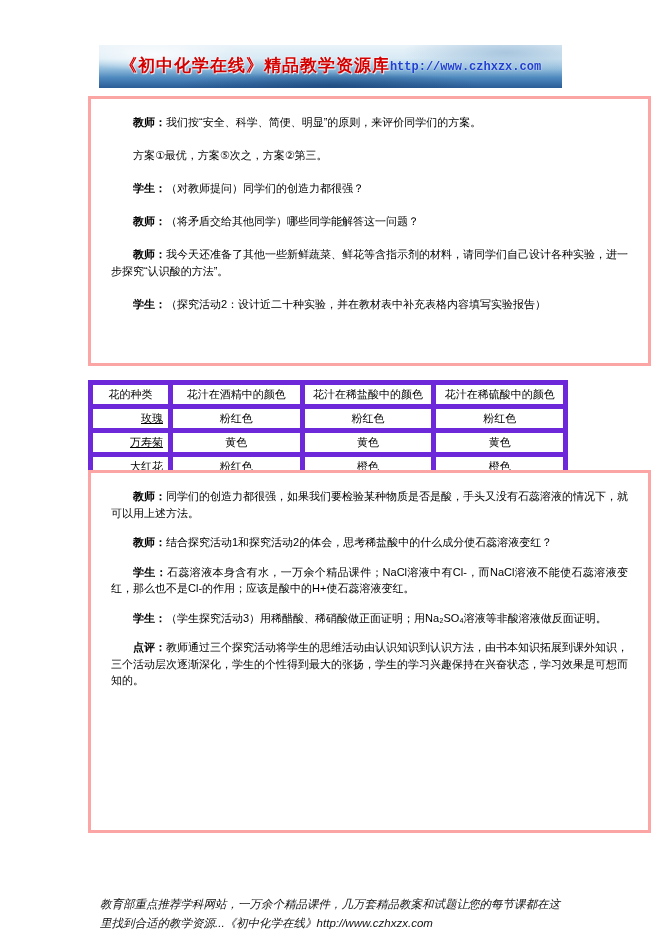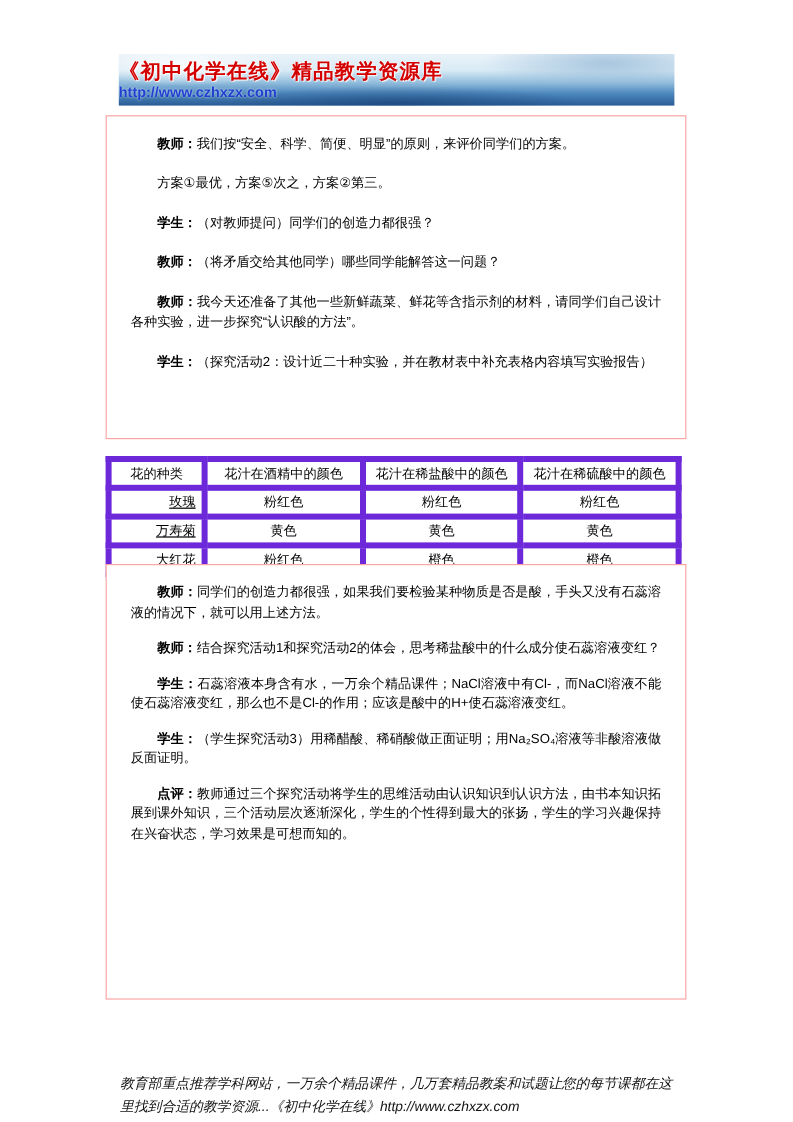--- a/index.html
+++ b/index.html
@@ -7,43 +7,44 @@
   body {
     width:661px; height:935px; position:relative;
     background:#ffffff; color:#000;
     font-family:"Liberation Sans","DejaVu Sans",sans-serif;
   }
   .page { position:absolute; inset:0; background:#fff; overflow:hidden; }
 
   
   .banner {
     position:absolute; left:99px; top:45px; width:463px; height:43px;
-    display:flex; flex-direction:column; justify-content:center;
+    display:flex; flex-direction:row; align-items:center; justify-content:center;
     overflow:hidden;
     background:
       radial-gradient(ellipse 130px 26px at 12% 22%, rgba(255,255,255,.85), rgba(255,255,255,0) 65%),
       radial-gradient(ellipse 160px 34px at 88% 18%, rgba(150,185,215,.75), rgba(150,185,215,0) 65%),
       radial-gradient(ellipse 220px 20px at 50% 95%, rgba(20,60,110,.55), rgba(20,60,110,0) 70%),
       linear-gradient(180deg,#eaf3f9 0%,#d8eaf5 32%,#93bedd 55%,#4e89be 76%,#2a5c96 100%);
+    font-family: Liberation Mono, monospace;
   }
   .banner-title {
     font-size:17px; font-weight:bold; letter-spacing:1px; line-height:1.15;
     color:#d40000;
     text-shadow:0 0 2px #ffffff, 0 0 1px #ffffff, 1px 1px 0 rgba(255,255,255,.7);
   }
   .banner-url {
     font-size:12px; font-weight:bold; line-height:1; margin-top:1px;
     color:#1f3fd0; text-decoration:none;
     text-shadow:0 0 2px rgba(255,255,255,.8);
   }
 
   
   .box {
-    position:absolute; left:88px; width:484px; background:#fff;
-    border:1px solid #fca5a5;
+    position:absolute; left:88px; width:563px; background:#fff;
+    border:3px solid #fca5a5;
     padding:15px 20px 2px 20px;
   }
   #box1 { top:96px;  height:270px; }
   #box2 { top:470px; height:363px; }
   .para {
     font-size:11px; line-height:17px; margin:0 0 16px 0;
     text-indent:2em; text-align:justify;
   }
   #box2 .para { margin-bottom:13px; line-height:16.5px; }
   .speaker { font-weight:bold; }

